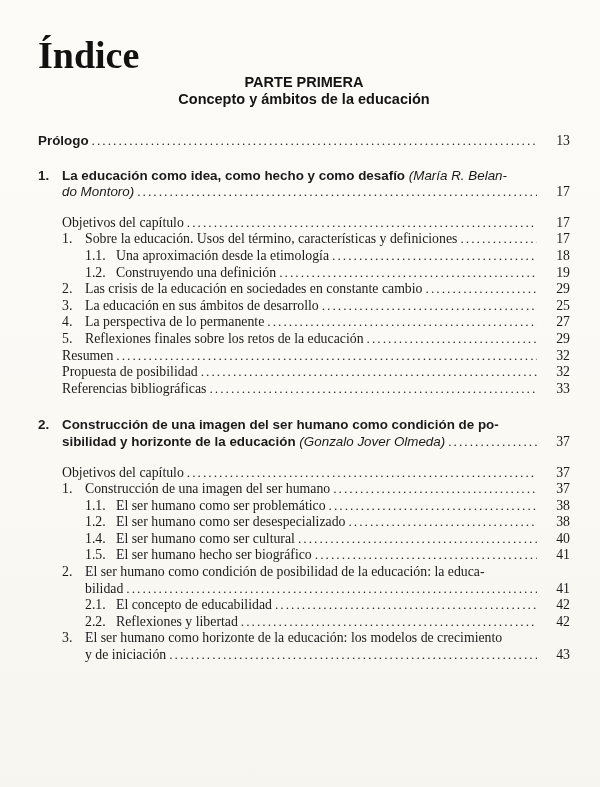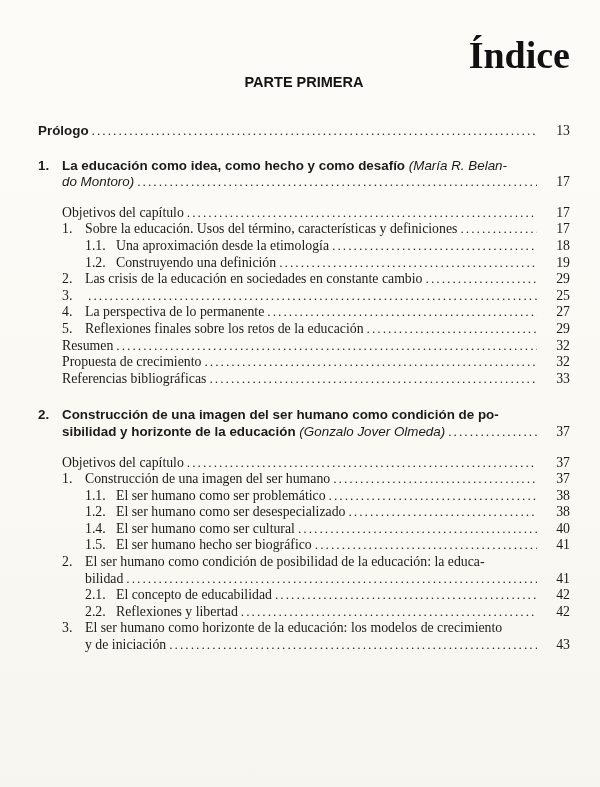--- a/index.html
+++ b/index.html
@@ -5,30 +5,30 @@
   html,body{margin:0;padding:0;background:#e9e7e2;}
   .page{
     width:600px;height:787px;box-sizing:border-box;position:relative;
     margin:0 auto;overflow:hidden;
     background:linear-gradient(180deg,#fcfbf7 0%,#faf9f4 60%,#f6f5f0 100%);
     color:#1b1b1b;
     font-family:"Liberation Serif", serif;
     padding:0 30px 0 38px;
   }
   .title{
-    margin:36px 0 0;text-align:right;
+    margin:36px 0 0;text-align:left;
     font-family:"Liberation Serif", serif;
     font-size:38px;font-weight:bold;line-height:1;color:#111;
   }
   .part{
     text-align:center;
     font-family:"Liberation Sans", sans-serif;
     font-weight:bold;font-size:14.5px;line-height:17px;color:#141414;
   }
-  .toc{margin-top:32px;font-size:13.8px;line-height:16.6px;}
+  .toc{margin-top:25px;font-size:13.8px;line-height:16.6px;}
   .entry{margin:0;}
   .line{display:flex;align-items:baseline;}
   .lvl0{padding-left:0;}
   .lvl1{padding-left:24px;}
   .lvl2{padding-left:47px;}
   .num{display:inline-block;flex:0 0 auto;}
   .n2{min-width:23px;}
   .n4{min-width:31px;}
   .txt{white-space:nowrap;flex:0 1 auto;overflow:hidden;}
   .entry.chapter .num,
@@ -52,20 +52,21 @@
     font-family:"Liberation Serif", serif;font-weight:normal;font-size:13.8px;
   }
 </style>
 </head>
 <body>
 
 <div class="page">
   <h1 class="title">Índice</h1>
   <div class="part">
     <div>PARTE PRIMERA</div>
+    <div>Concepto y ámbitos de la educación</div>
   </div>
   <div class="toc">
       <div class="entry chapter">
         <div class="line lvl0">
           <span class="txt"><span>Prólogo</span></span>
           <span class="leader"></span>
           <span class="pg">13</span>
         </div>
       </div>
       <div class="entry chapter" style="margin-top: 18px;">
@@ -114,20 +115,21 @@
         <div class="line lvl1">
           <span class="num n2">2.</span>
           <span class="txt"><span>Las crisis de la educación en sociedades en constante cambio</span></span>
           <span class="leader"></span>
           <span class="pg">29</span>
         </div>
       </div>
       <div class="entry plain">
         <div class="line lvl1">
           <span class="num n2">3.</span>
+          <span class="txt"><span>La educación en sus ámbitos de desarrollo</span></span>
           <span class="leader"></span>
           <span class="pg">25</span>
         </div>
       </div>
       <div class="entry plain">
         <div class="line lvl1">
           <span class="num n2">4.</span>
           <span class="txt"><span>La perspectiva de lo permanente</span></span>
           <span class="leader"></span>
           <span class="pg">27</span>
@@ -143,21 +145,21 @@
       </div>
       <div class="entry plain">
         <div class="line lvl1">
           <span class="txt"><span>Resumen</span></span>
           <span class="leader"></span>
           <span class="pg">32</span>
         </div>
       </div>
       <div class="entry plain">
         <div class="line lvl1">
-          <span class="txt"><span>Propuesta de crecimiento</span></span>
+          <span class="txt"><span>Propuesta de posibilidad</span></span>
           <span class="leader"></span>
           <span class="pg">32</span>
         </div>
       </div>
       <div class="entry plain">
         <div class="line lvl1">
           <span class="txt"><span>Referencias bibliográficas</span></span>
           <span class="leader"></span>
           <span class="pg">33</span>
         </div>

